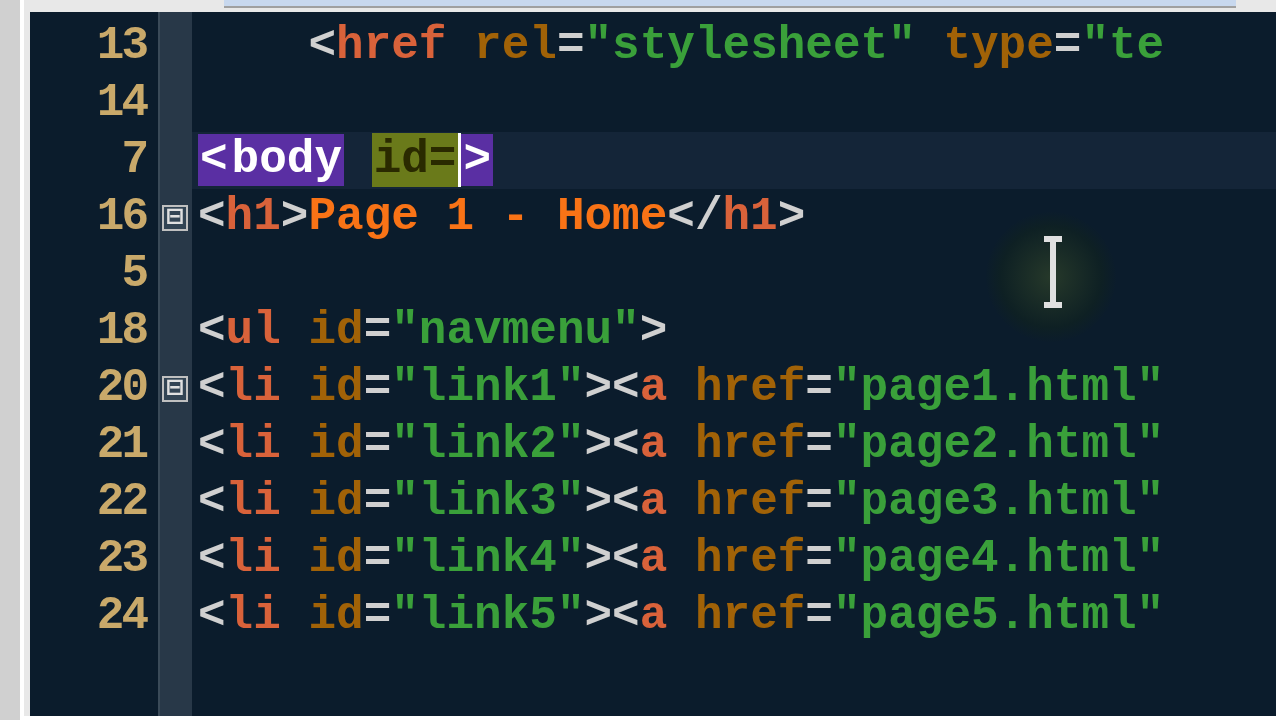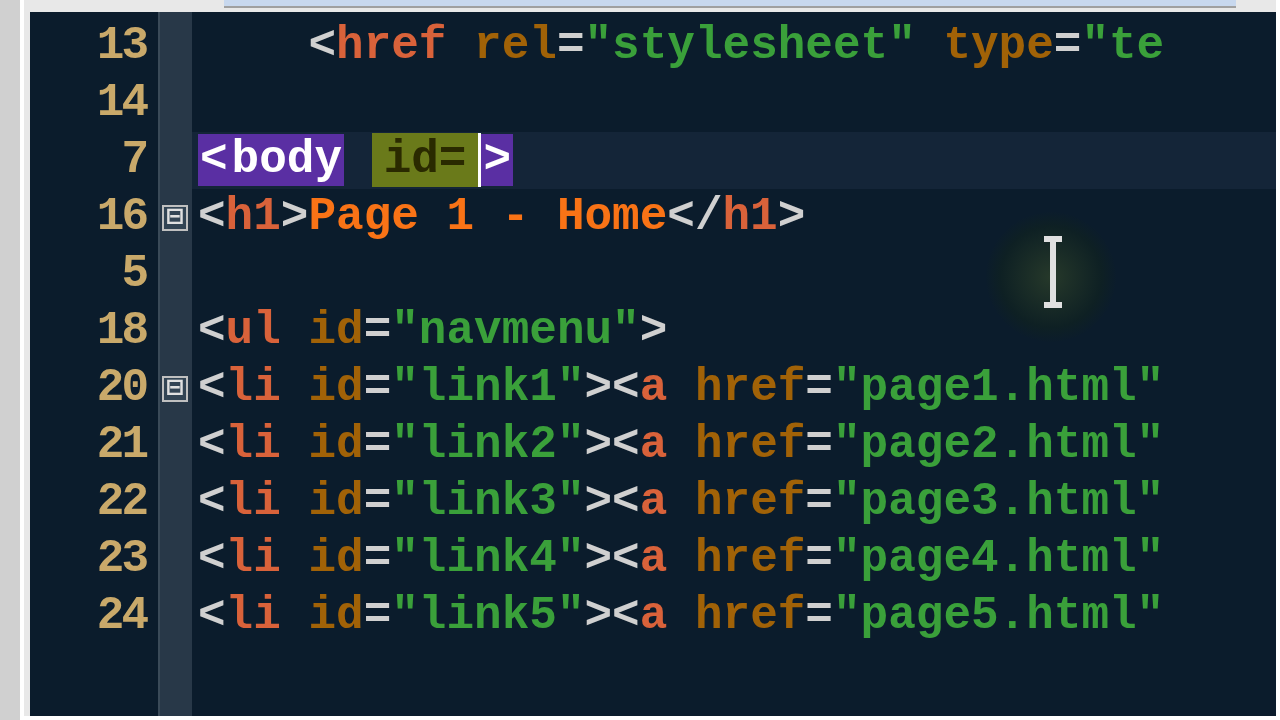--- a/index.html
+++ b/index.html
@@ -93,21 +93,21 @@
     background: #142538;
   }
   .tag-match {
     background: #5a2fa3;
     color: #ffffff !important;
     padding: 0 2px;
   }
   .attr-sel {
     background: #6a7a1a;
     color: #2a2a00 !important;
-    padding: 1px 12px;
+    padding: 1px 2px;
     border-right: 3px solid #ffffff;
   }
   
   .cursor-spot {
     position: absolute;
     left: 794px;
     top: 200px;
     width: 130px;
     height: 130px;
     border-radius: 50%;

